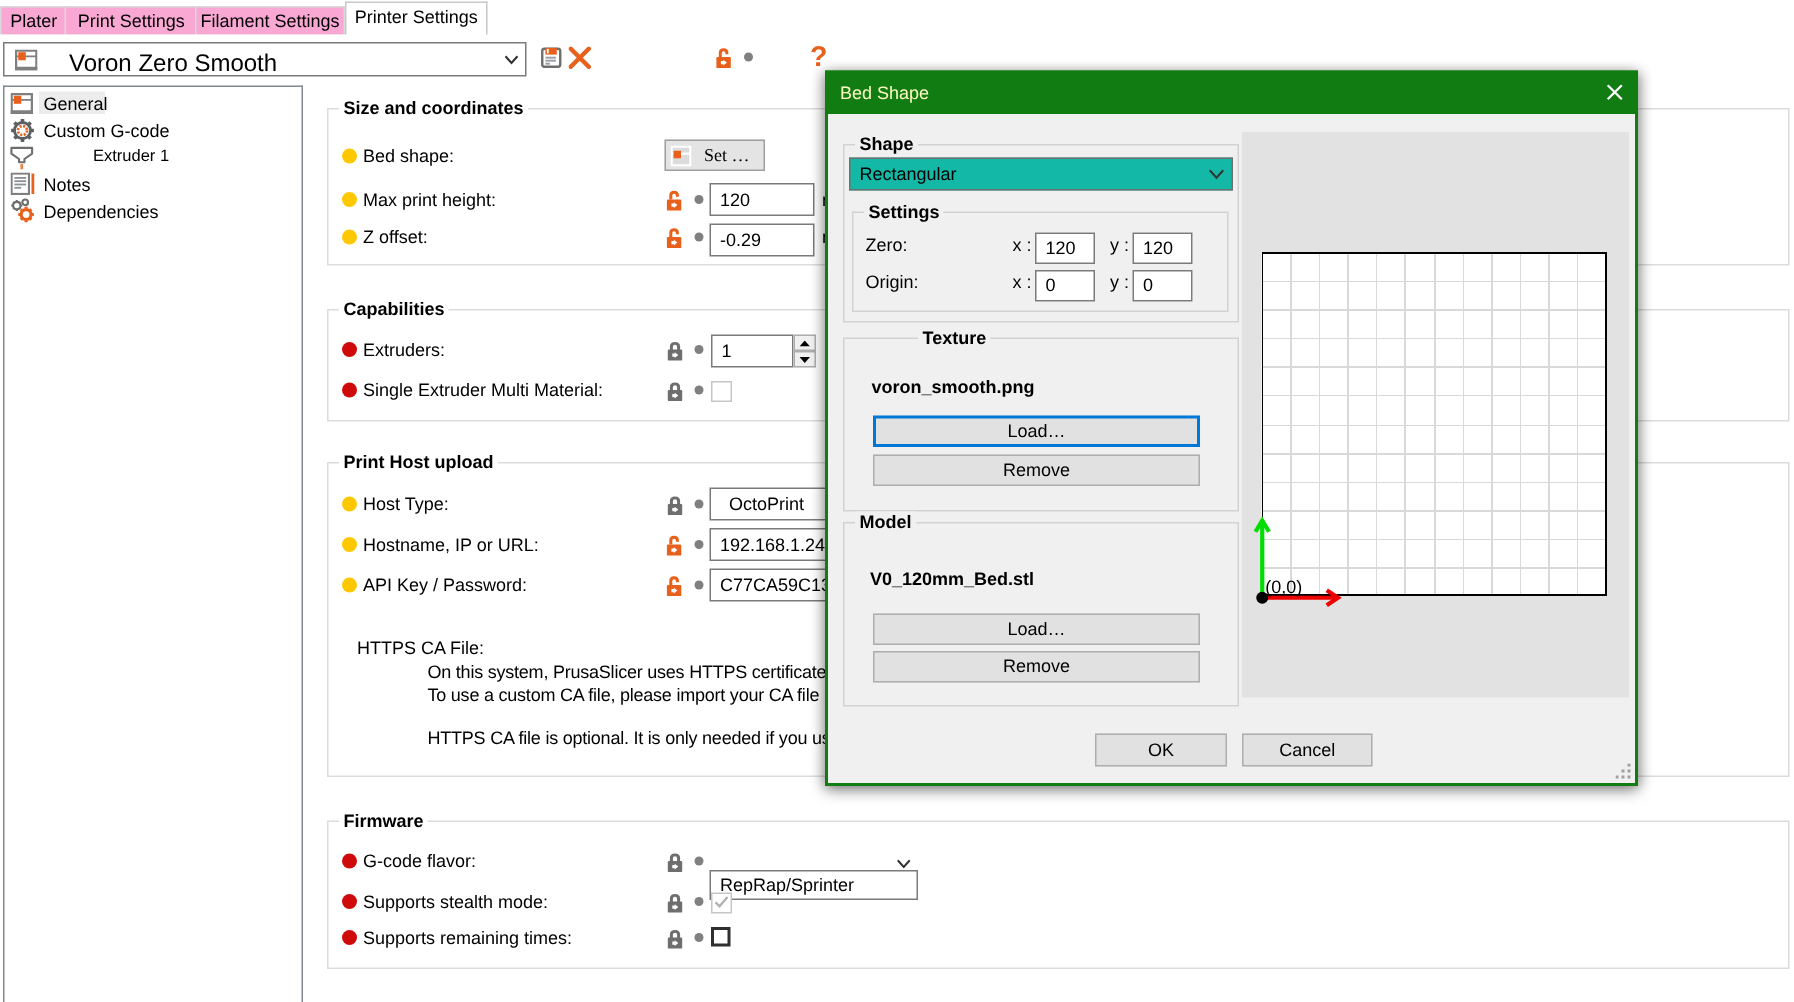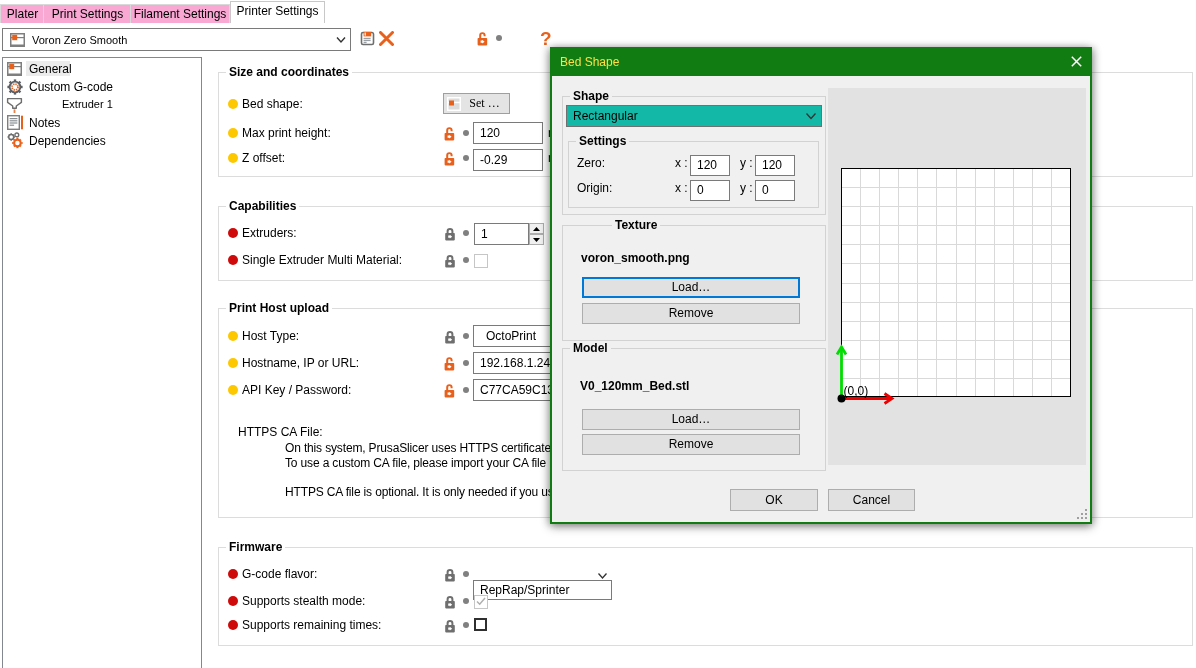--- a/index.html
+++ b/index.html
@@ -30,21 +30,21 @@
 <div class="abs" style="left:230px;top:1px;width:93px;height:22px;background:#fff;border:1px solid #c8c8c8;border-bottom:none;text-align:center;line-height:19px;font-size:12px;white-space:nowrap;">Printer Settings</div>
 <div class="abs" style="left:0;top:23px;width:1196px;height:4px;background:#fff;"></div>
 
 <div class="abs" style="left:2px;top:28px;width:347px;height:21px;background:#fff;border:1px solid #7a7a7a;"></div>
 <svg class="abs" style="left:10px;top:33px;" width="15" height="14" viewBox="0 0 15 14">
   <rect x="0.75" y="0.75" width="13.5" height="12.5" fill="#fff" stroke="#7f7f7f" stroke-width="1.5"></rect>
   <line x1="1" y1="4.6" x2="14" y2="4.6" stroke="#7f7f7f" stroke-width="1.2"></line>
   <rect x="0" y="11.5" width="15" height="2.5" fill="#7f7f7f"></rect>
   <rect x="2.2" y="1.8" width="5" height="5.4" fill="#e8611c"></rect>
 </svg>
-<div class="abs" style="left:32px;top:34px;font-size:11px;">Voron Zero Smooth</div>
+<div class="abs" style="left:46px;top:34px;font-size:16px;">Voron Zero Smooth</div>
 <svg class="abs" style="left:336px;top:36px;" width="10" height="8" viewBox="0 0 10 8">
     <path d="M1 1.5 L5 6 L9 1.5" fill="none" stroke="#333" stroke-width="1.4"></path>
   </svg>
 
 <svg class="abs" style="left:360px;top:31px;" width="15" height="15" viewBox="0 0 15 15">
   <path d="M1.5 3 Q1.5 1.5 3 1.5 L12 1.5 Q13.5 1.6 13.5 3 L13.5 12 Q13.5 13.5 12 13.5 L3 13.5 Q1.5 13.5 1.5 12 Z" fill="#fff" stroke="#6e6e6e" stroke-width="1.6"></path>
   <rect x="3.6" y="0.9" width="7.6" height="4.5" fill="#e8611c"></rect>
   <rect x="4.6" y="1.6" width="1.2" height="3" fill="#fff"></rect>
   <rect x="3.6" y="6.8" width="7" height="1.3" fill="#9aa0a6"></rect>
   <rect x="3.6" y="8.8" width="7" height="1.3" fill="#9aa0a6"></rect>
@@ -267,21 +267,21 @@
 <svg class="abs" style="left:444px;top:619px;" width="13" height="14" viewBox="0 0 13 14">
   <path d="M2.6 6.5 L2.6 4 Q2.6 1 6 1 Q9.4 1 9.4 4 L9.4 6.5 L7.4 6.5 L7.4 4.2 Q7.4 2.9 6 2.9 Q4.6 2.9 4.6 4.2 L4.6 6.5 Z" fill="#6e6e6e"></path>
   <rect x="1.2" y="6" width="9.6" height="7.4" rx="0.8" fill="#6e6e6e"></rect>
   <path d="M4.2 8.6 L4.2 10.8 L5.8 10.8 L5.8 11.6 L8.2 9.7 L5.8 7.8 L5.8 8.6 Z" fill="#fff"></path>
 </svg>
 <div class="gdot" style="left:463px;top:622px;"></div>
 <div class="cb" style="left:474px;top:618px;width:9px;height:9px;border:2px solid #2f2f2f;"></div>
 
 <div class="abs dlg" style="left:550px;top:47px;width:542px;height:477px;background:#f0f0f0;border:2px solid #117c11;box-sizing:border-box;box-shadow:0 3px 9px rgba(0,0,0,0.38),-3px 0 7px rgba(0,0,0,0.14),3px 0 7px rgba(0,0,0,0.14);">
 
-  <div class="abs" style="left:-2px;top:-2px;width:542px;height:29px;background:#117c11;color:#fde047;">
+  <div class="abs" style="left:-2px;top:-2px;width:542px;height:29px;background:#117c11;color:#fef9c3;">
     <span style="position:absolute;left:10px;top:8px;font-size:12px;">Bed Shape</span>
     <svg style="position:absolute;right:10px;top:9px;" width="11" height="11" viewBox="0 0 11 11">
       <path d="M0.8 0.8 L10.2 10.2 M10.2 0.8 L0.8 10.2" stroke="#fff" stroke-width="1.5"></path>
     </svg>
   </div>
 
   <div class="dgb" style="left:10px;top:47px;width:262px;height:117px;">
     <span class="lg" style="font-size:12px;">Shape</span>
   </div>
   <div class="abs" style="left:14px;top:56px;width:248px;height:20px;background:#14b8a6;border:1px solid #707070;line-height:20px;padding-left:6px;font-size:12px;">Rectangular

